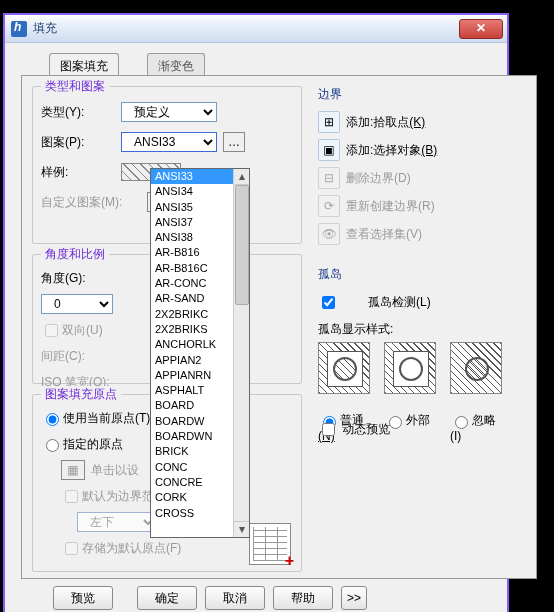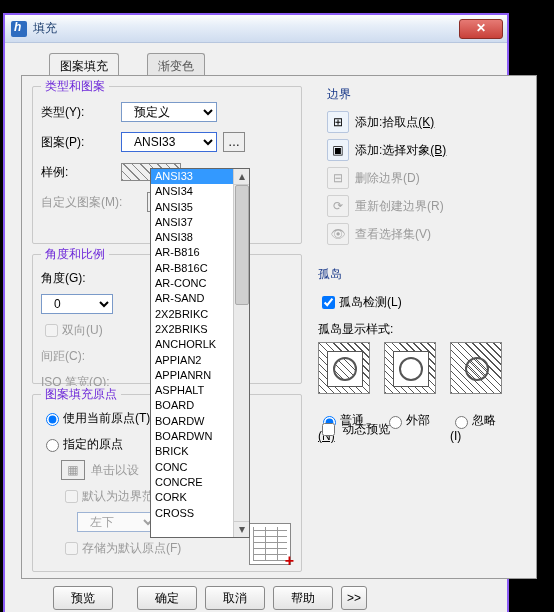--- a/index.html
+++ b/index.html
@@ -135,21 +135,21 @@
         <div class="row disabled" style="margin-left:44px;">
           <select class="combo" style="width:80px;" disabled=""><option>左下</option></select>
         </div>
         <div class="row disabled" style="margin-left:28px;">
           <input type="checkbox" class="chk" disabled="" style="">
           <span>存储为默认原点(F)</span>
         </div>
         <div class="origin-preview"></div>
       </div>
 
-      <div class="group" style="left:296px; top:10px; width:210px; height:170px; border:none;margin-left:9px;">
+      <div class="group" style="left:296px; top:10px; width:210px; height:170px; border:none;">
         <span style="color:#1a3a8a;">边界</span>
         <div class="boundary-row" style="margin-top:8px;">
           <span class="iconbtn">⊞</span>
           <span><span>添加:拾取点</span><span class="under">(K)</span></span>
         </div>
         <div class="boundary-row">
           <span class="iconbtn">▣</span>
           <span><span>添加:选择对象</span><span class="under">(B)</span></span>
         </div>
         <div class="boundary-row disabled">
@@ -161,21 +161,21 @@
           <span>重新创建边界(R)</span>
         </div>
         <div class="boundary-row disabled">
           <span class="iconbtn dis">👁</span>
           <span>查看选择集(V)</span>
         </div>
       </div>
 
       <div class="group" style="left:296px; top:190px; width:210px; height:140px; border:none;">
         <span style="color:#1a3a8a;">孤岛</span>
-        <div class="row" style="margin:8px 0;">
+        <div class="row" style="margin:8px 0;gap:29px;">
           <input type="checkbox" class="chk" checked="" style="">
           <span>孤岛检测(L)</span>
         </div>
         <div style="margin:0 0 4px 0;">孤岛显示样式:</div>
         <div style="display:flex; gap:14px;">
           <div style="text-align:center;">
             <span class="island-sample h1"><span class="pent"></span><span class="circ"></span></span>
           </div>
           <div style="text-align:center;">
             <span class="island-sample h1"><span class="pent"></span><span class="circ" style="background:#fff;"></span></span>

